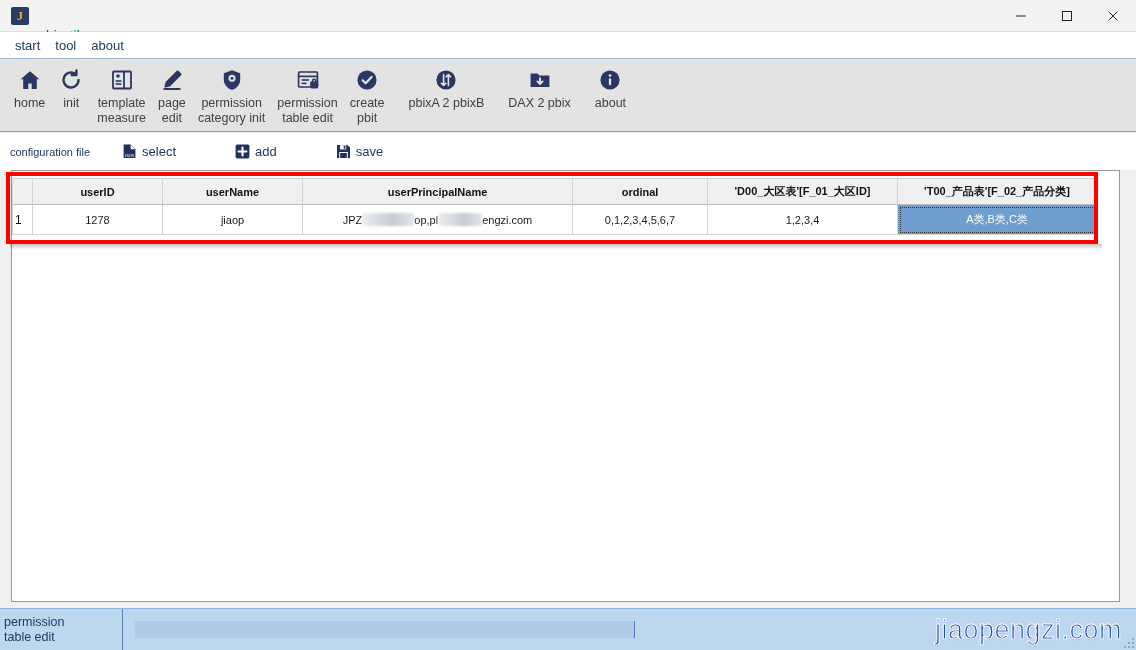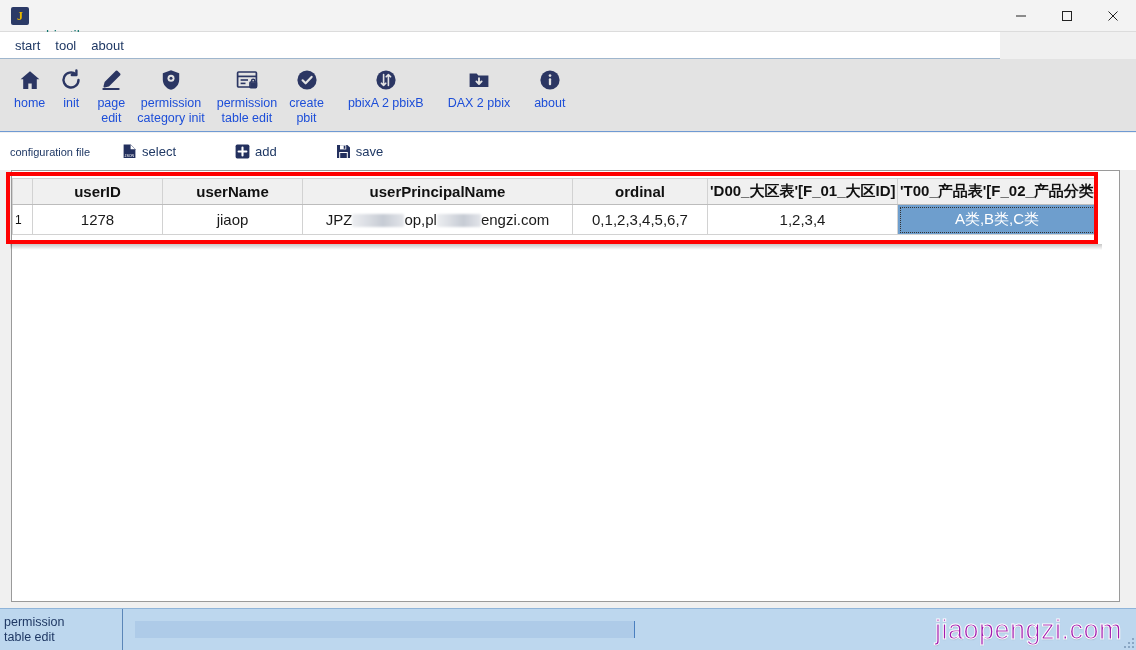--- a/index.html
+++ b/index.html
@@ -40,21 +40,21 @@
   }
   .win-btn {
     width: 46px; height: 32px;
     display: flex; align-items: center; justify-content: center;
     font-size: 12px; color: #222;
   }
   .win-btn svg { display: block; }
 
   
   .menubar {
-    position: absolute; left: 0; top: 32px; width: 1000px; height: 27px;
+    position: absolute; left: 0; top: 32px; width: 1136px; height: 27px;
     background: #ffffff;
     display: flex; align-items: center;
     border-bottom: 1px solid #9fb6cd;
     padding-left: 8px;
   }
   .menu-item {
     font-size: 13px; color: #1f3864;
     padding: 3px 7px; margin-right: 1px;
     cursor: default;
   }
@@ -75,21 +75,21 @@
     min-width: 40px;
   }
   .tool-icon {
     width: 26px; height: 26px;
     display: flex; align-items: center; justify-content: center;
     color: #2b3663;
     margin-bottom: 3px;
   }
   .tool-icon svg { display: block; }
   .tool-label {
-    font-size: 12.5px; color: #1d4ed8;
+    font-size: 12.5px; color: #404040;
     text-align: center; line-height: 15px;
     white-space: pre-line;
   }
 
   
   .configrow {
     position: absolute; left: 0; top: 133px; width: 1136px; height: 37px;
     background: #ffffff;
     display: flex; align-items: center;
   }
@@ -153,21 +153,21 @@
     width: 1084px; height: 60px;
     z-index: 20;
   }
   table.grid {
     border-collapse: collapse;
     table-layout: fixed;
     width: 1084px;
   }
   table.grid th, table.grid td {
     border: 1px solid #d2d2d2;
-    font-size: 15px;
+    font-size: 11px;
     height: 26px;
     padding: 0 2px;
     overflow: hidden;
     white-space: nowrap;
   }
   table.grid th {
     background: #f0f0f0;
     color: #111;
     font-weight: bold;
     text-align: center;
@@ -232,21 +232,21 @@
   .progress-track {
     width: 500px; height: 17px;
     background: #aecbe8;
     border-right: 1px solid #4a7fbf;
   }
   .watermark {
     position: absolute; right: 14px; top: 50%;
     transform: translateY(-50%);
     font-size: 27px;
     font-family: "Liberation Sans", sans-serif;
-    color: #a21caf;
+    color: #1d4ed8;
     -webkit-text-stroke: 1px #ffffff;
     text-shadow: 0 1px 1px rgba(120,140,165,0.55);
     letter-spacing: 0.5px;
     white-space: nowrap;
   }
   .resize-grip {
     position: absolute; right: 2px; bottom: 2px;
     width: 12px; height: 12px;
   }
   .resize-grip i {
@@ -307,20 +307,33 @@
     <div class="tool-btn">
       <span class="tool-icon">
         <svg width="24" height="24" viewBox="0 0 24 24" fill="none" stroke="currentColor" stroke-width="2.4">
           <path d="M19.5 12a7.5 7.5 0 1 1-2.6-5.7" stroke-linecap="round"></path>
           <path d="M17.4 2.4v4.6h-4.6" stroke-linecap="round" stroke-linejoin="round"></path>
         </svg>
       </span>
       <span class="tool-label">init</span>
     </div>
 
+    <div class="tool-btn">
+      <span class="tool-icon">
+        <svg width="24" height="24" viewBox="0 0 24 24" fill="none" stroke="currentColor" stroke-width="1.8">
+          <rect x="3" y="3.5" width="18" height="17" rx="1"></rect>
+          <line x1="14" y1="3.5" x2="14" y2="20.5"></line>
+          <circle cx="8" cy="8" r="1.8" fill="currentColor" stroke="none"></circle>
+          <line x1="5.6" y1="13" x2="11.4" y2="13" stroke-width="1.6"></line>
+          <line x1="5.6" y1="16" x2="11.4" y2="16" stroke-width="1.6"></line>
+        </svg>
+      </span>
+      <span class="tool-label">template
+measure</span>
+    </div>
 
     <div class="tool-btn">
       <span class="tool-icon">
         <svg width="24" height="24" viewBox="0 0 24 24" fill="none" stroke="currentColor" stroke-width="2.2">
           <path d="M17.6 3.6 20.4 6.4 9.4 17.4 5.6 18.4 6.6 14.6z" fill="currentColor" stroke-linejoin="round"></path>
           <line x1="4.4" y1="21" x2="19.6" y2="21" stroke-linecap="round"></line>
         </svg>
       </span>
       <span class="tool-label">page
 edit</span>

